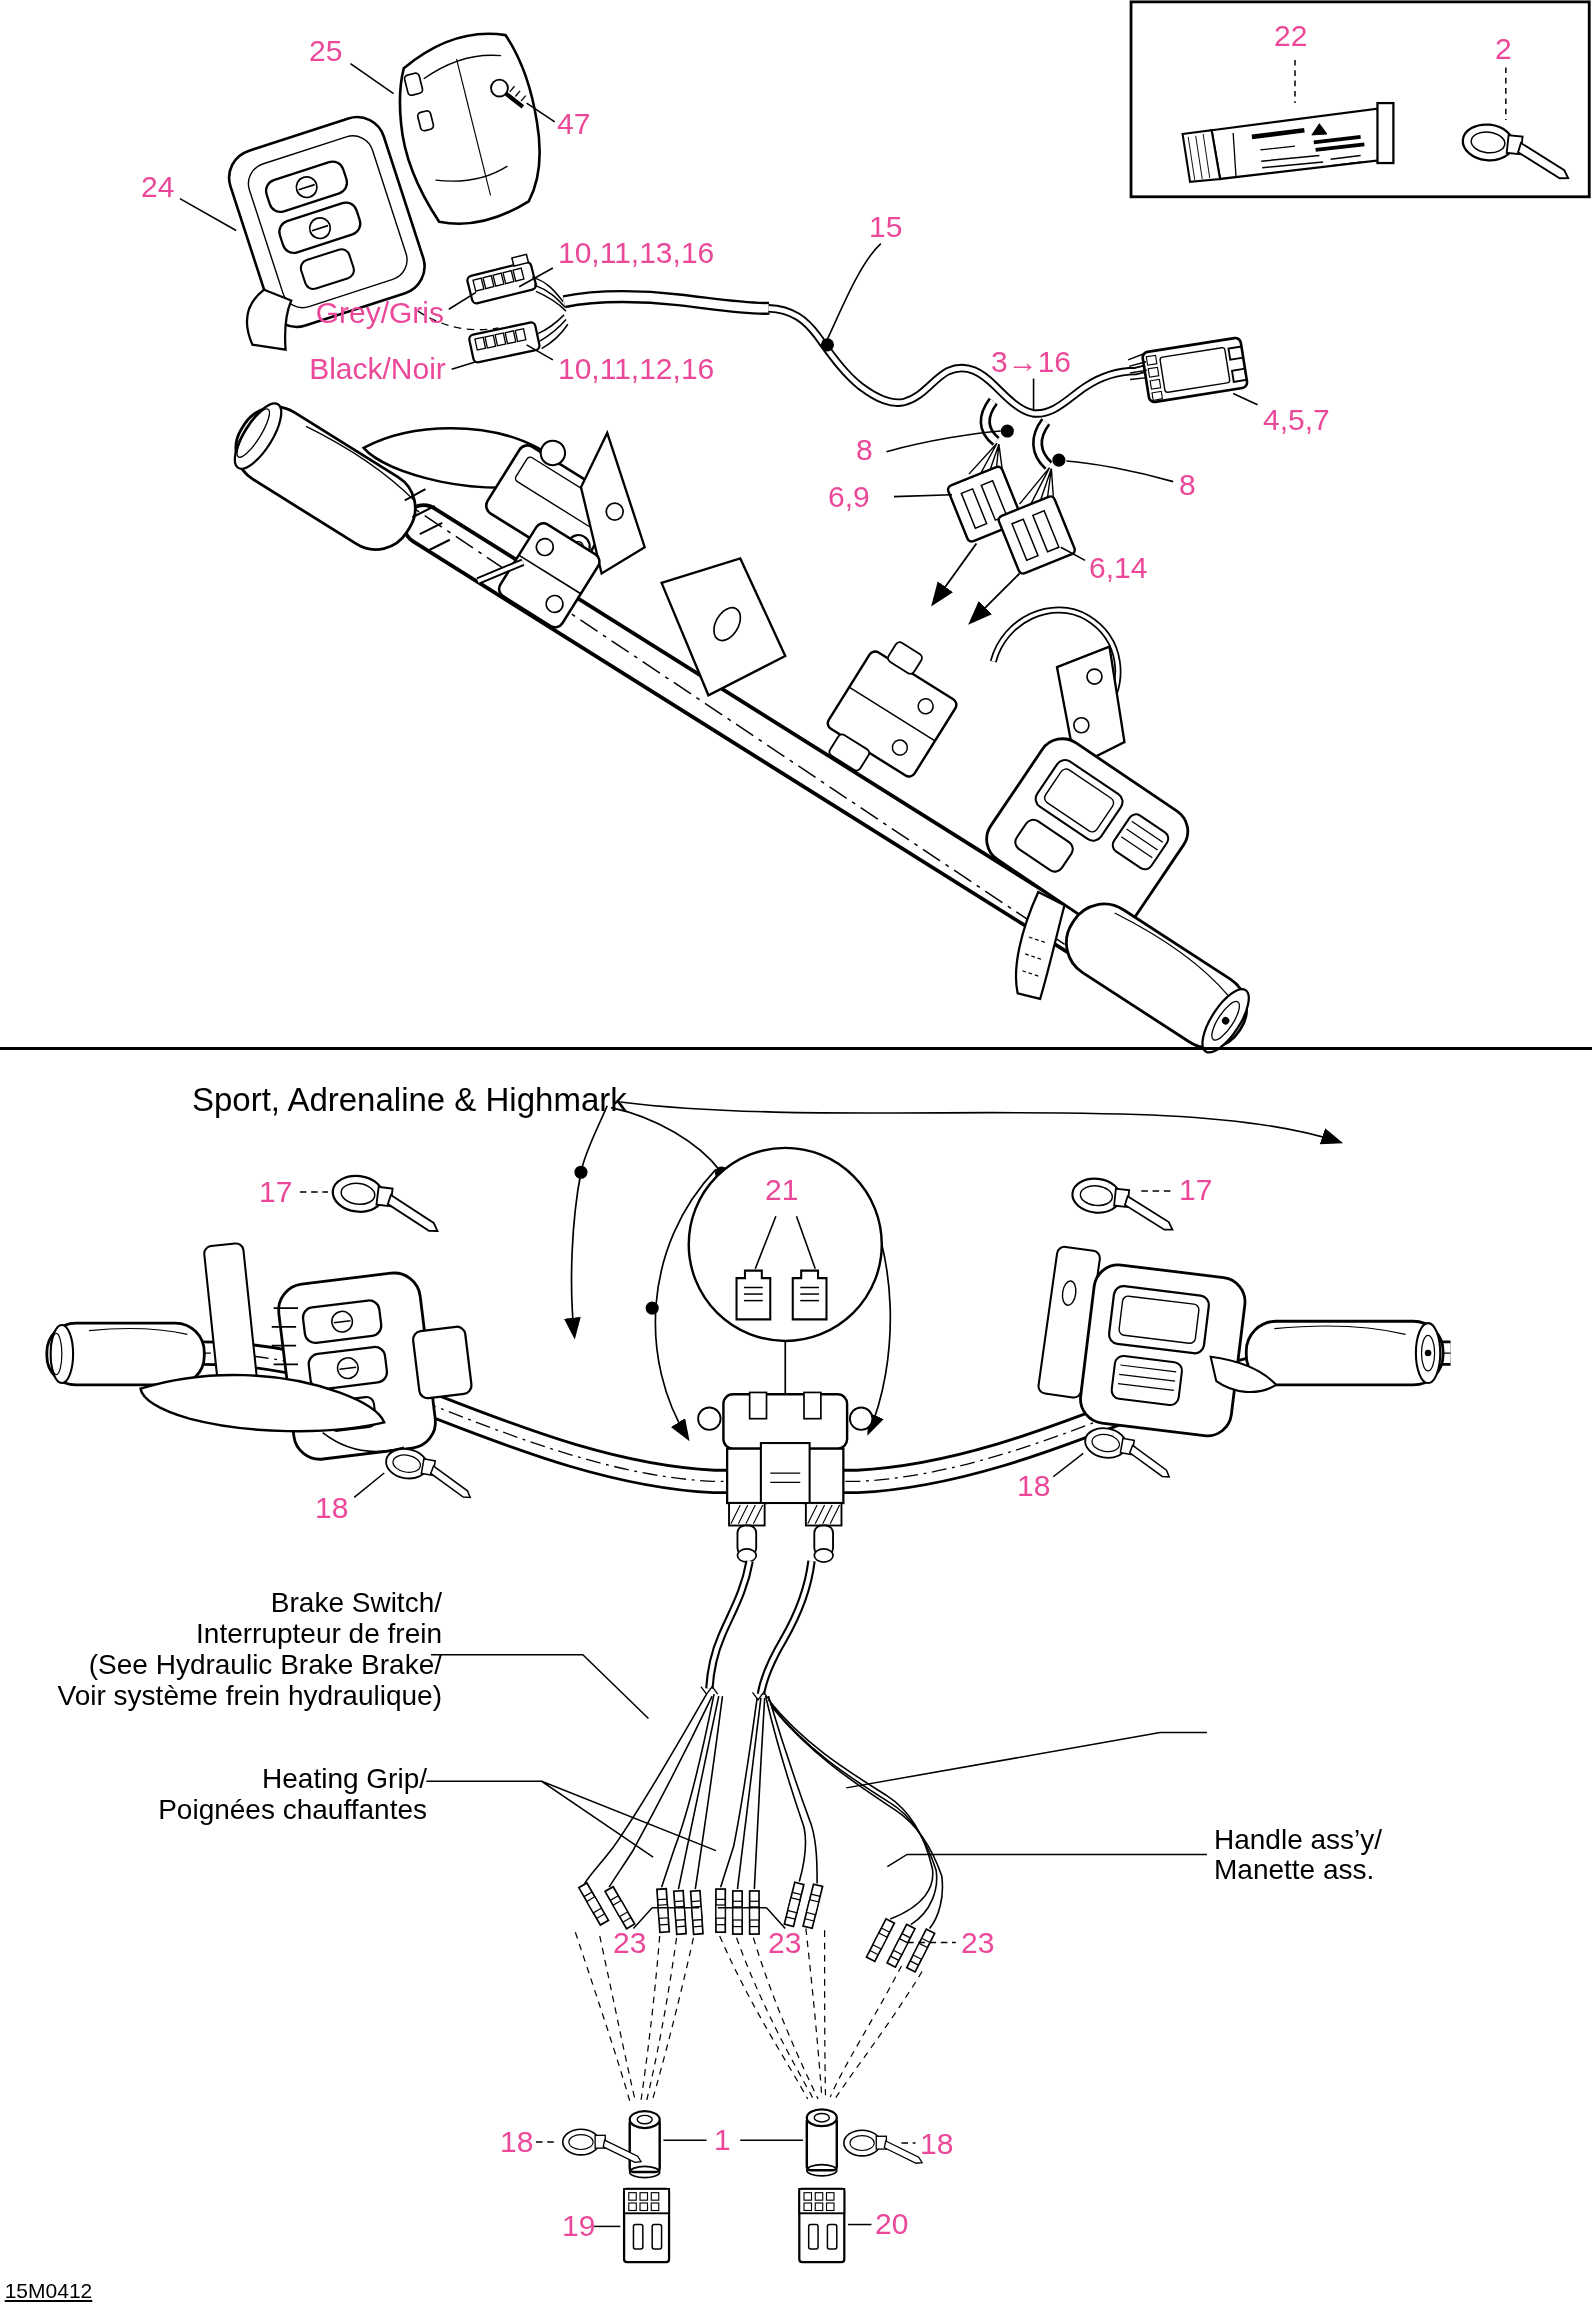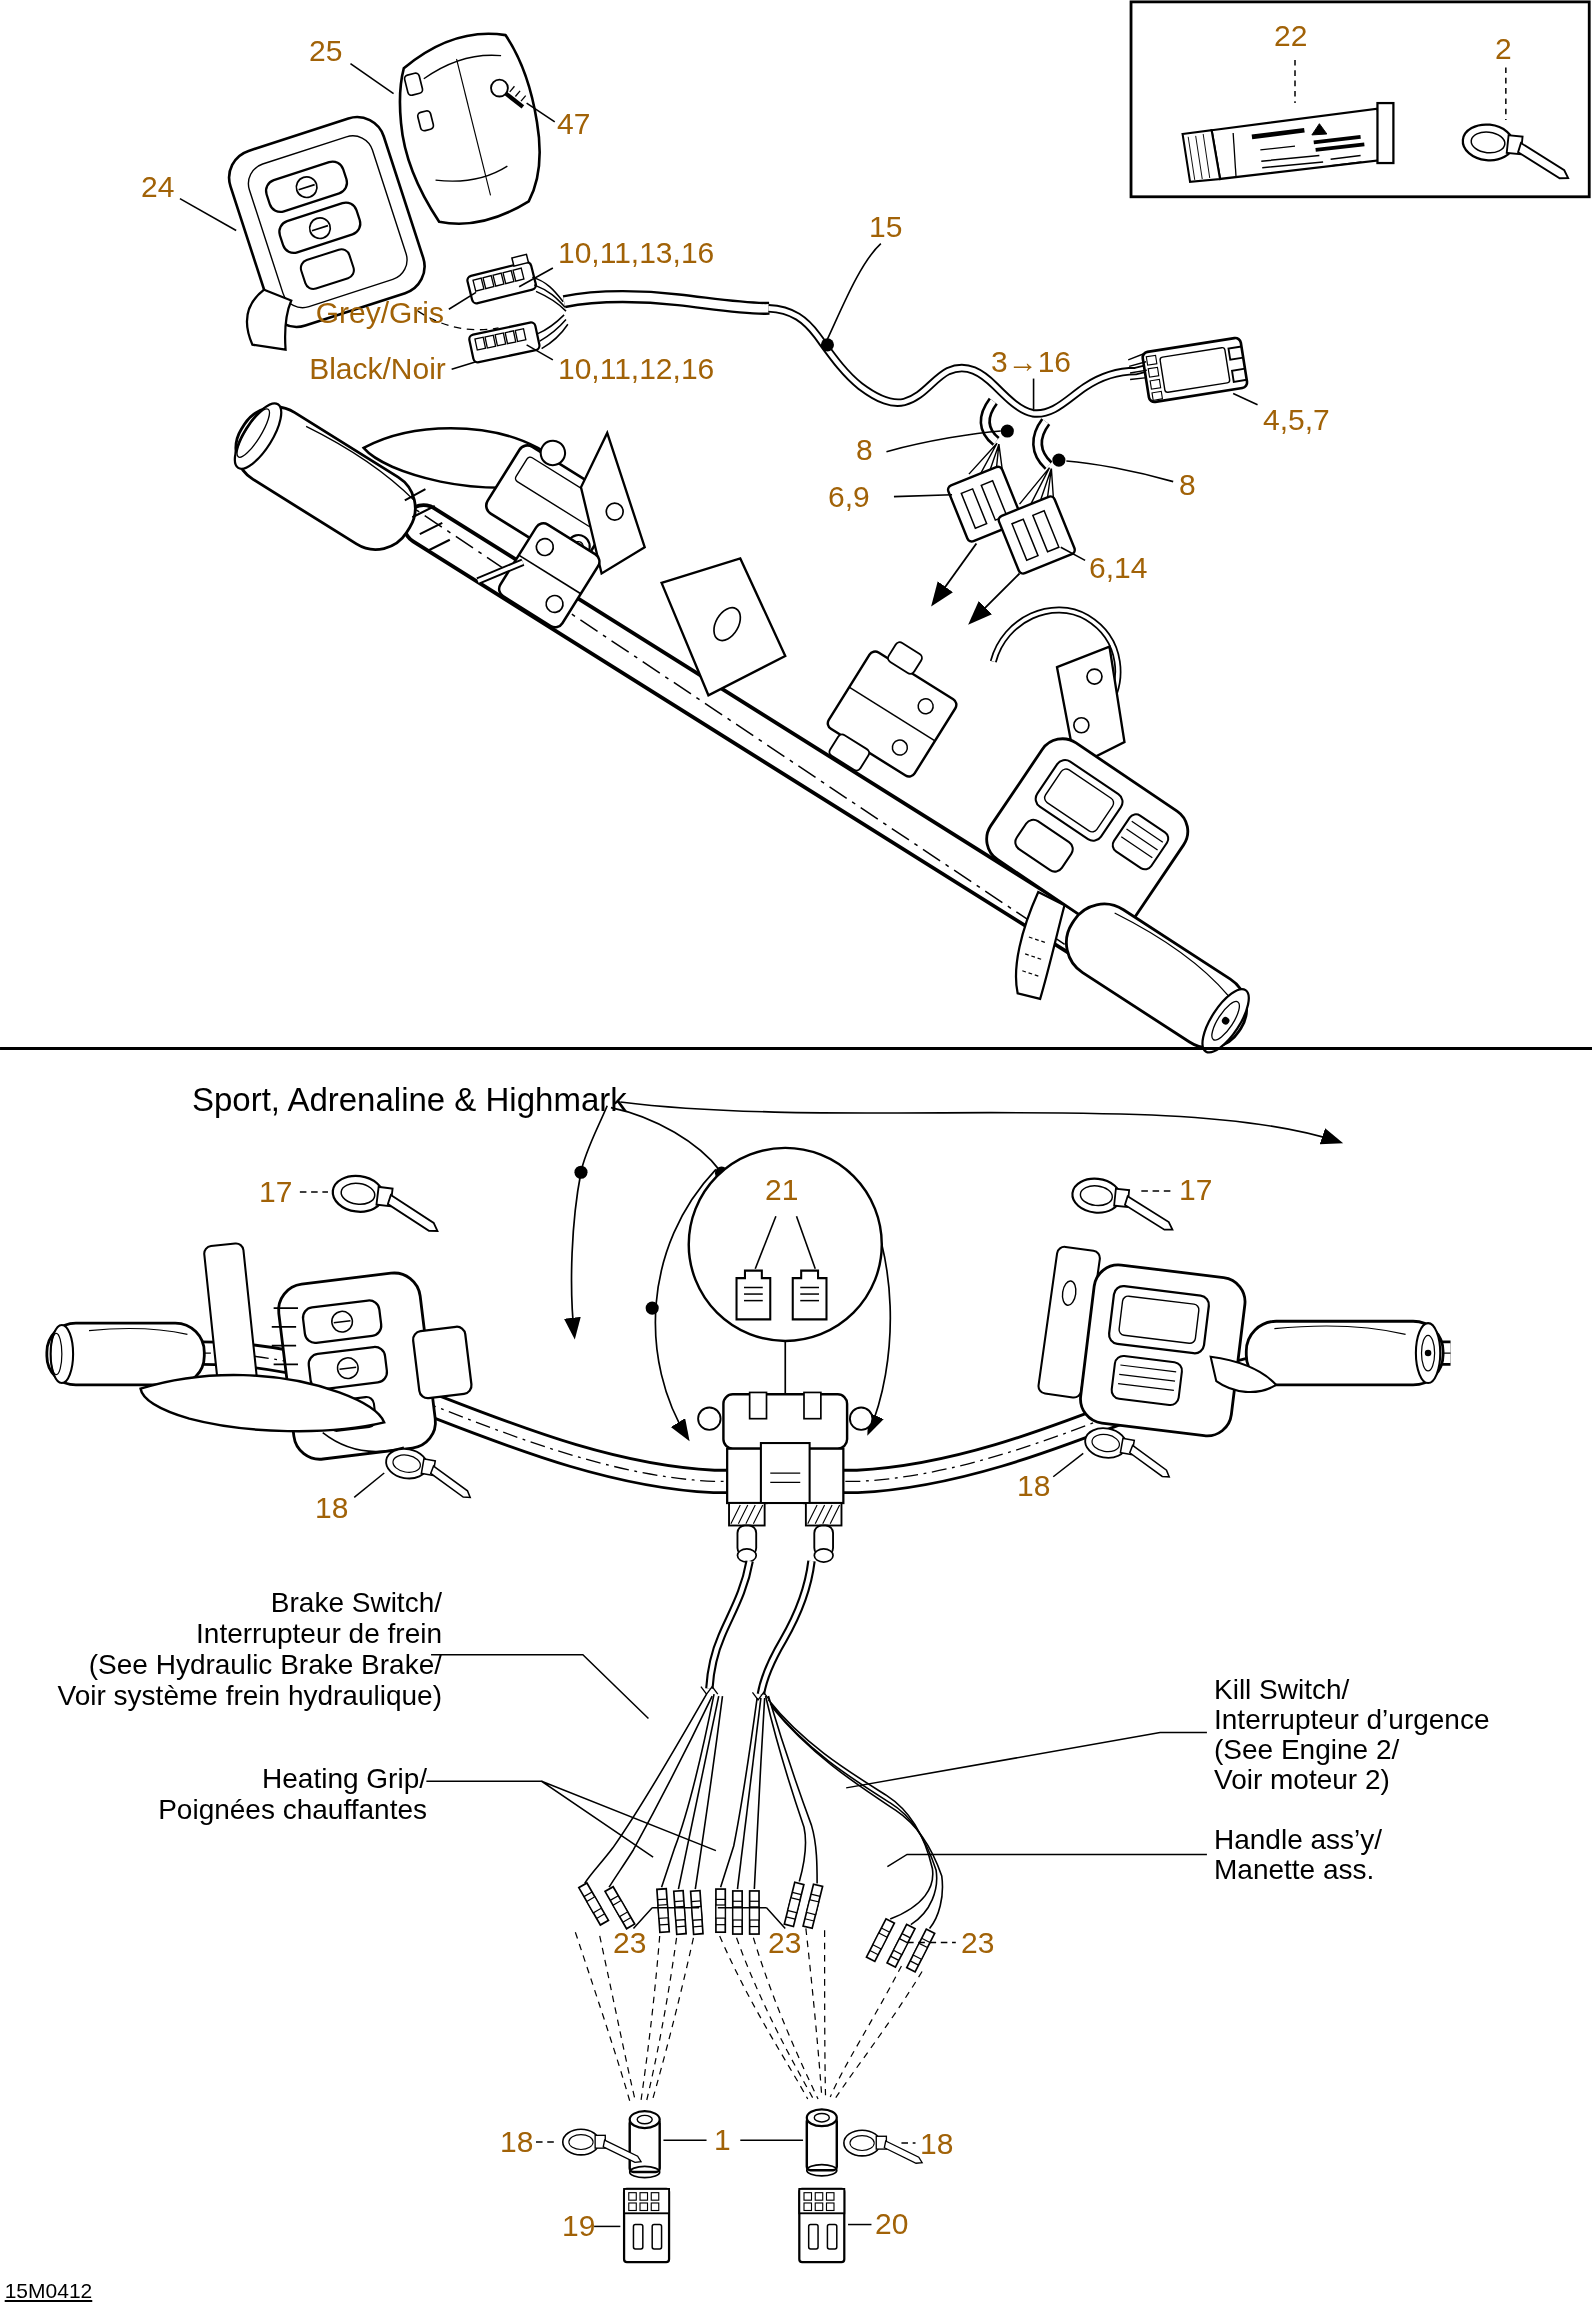--- a/index.html
+++ b/index.html
@@ -1,19 +1,19 @@
 <!DOCTYPE html>
 <html style="font-size:15px"><head>
 <meta charset="utf-8">
 <style>
   html,body{margin:0;padding:0;background:#e8e8e8;}
   .page{position:relative;width:1593px;height:2307px;background:#ffffff;margin:0 auto;
         font-family:"Liberation Sans","DejaVu Sans",sans-serif;color:#000;overflow:hidden;}
   .art{position:absolute;left:0;top:0;}
-  .co{position:absolute;font-size:30px;line-height:30px;white-space:nowrap;color:#a16207;}
+  .co{position:absolute;font-size:30px;line-height:30px;white-space:nowrap;color:#ec4899;}
   .co.b{font-weight:normal;}
   .title{position:absolute;font-size:33px;line-height:34px;white-space:nowrap;}
   .note{position:absolute;font-size:28px;}
   .note.r{width:394px;text-align:right;line-height:31px;}
   .note.l{text-align:left;line-height:30px;}
   .footer{position:absolute;font-size:21px;text-decoration:underline;}
 </style>
 </head>
 <body>
 
@@ -508,26 +508,20 @@
   <div>Interrupteur de frein</div>
   <div>(See Hydraulic Brake Brake/</div>
   <div>Voir système frein hydraulique)</div>
 </div>
 
 <div class="note r" style="left:33px;top:1763px">
   <div>Heating Grip/</div>
   <div>Poignées chauffantes</div>
 </div>
 
-<div class="note l" style="left:1214px;top:1675px">
-  <div>Kill Switch/</div>
-  <div>Interrupteur d’urgence</div>
-  <div>(See Engine 2/</div>
-  <div>Voir moteur 2)</div>
-</div>
 
 <div class="note l" style="left:1214px;top:1825px">
   <div>Handle ass’y/</div>
   <div>Manette ass.</div>
 </div>
 
 <div class="co" style="left:613px;top:1928px">23</div>
 <div class="co" style="left:768px;top:1928px">23</div>
 <div class="co" style="left:961px;top:1928px">23</div>
 

